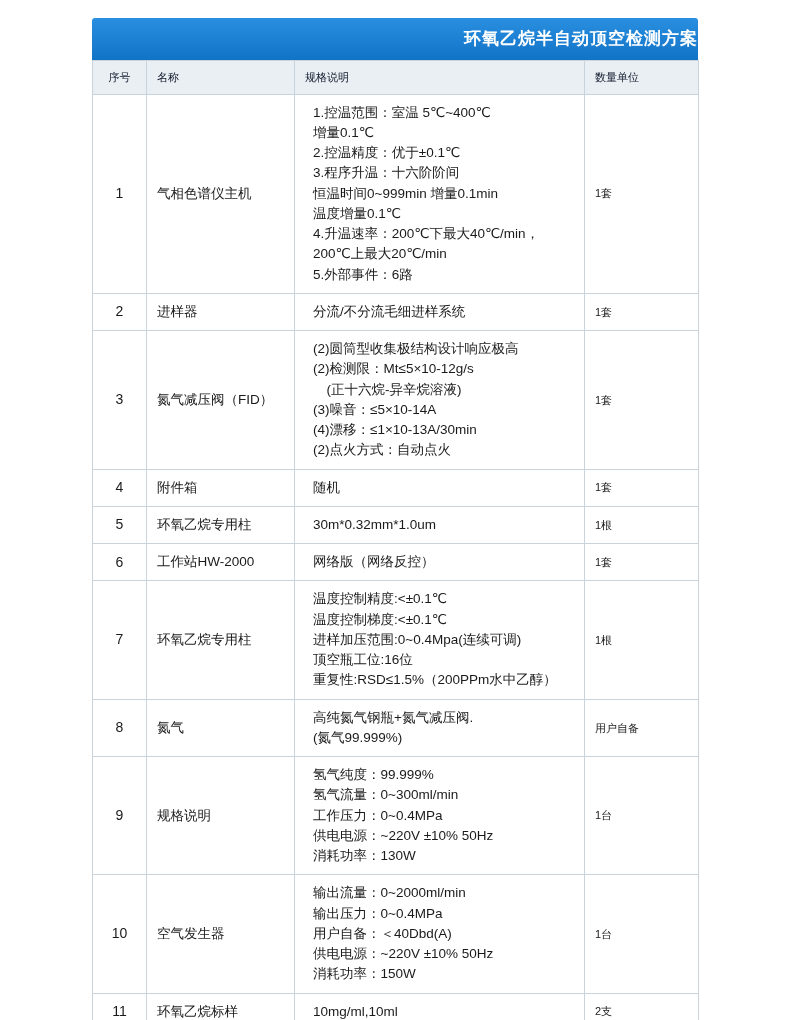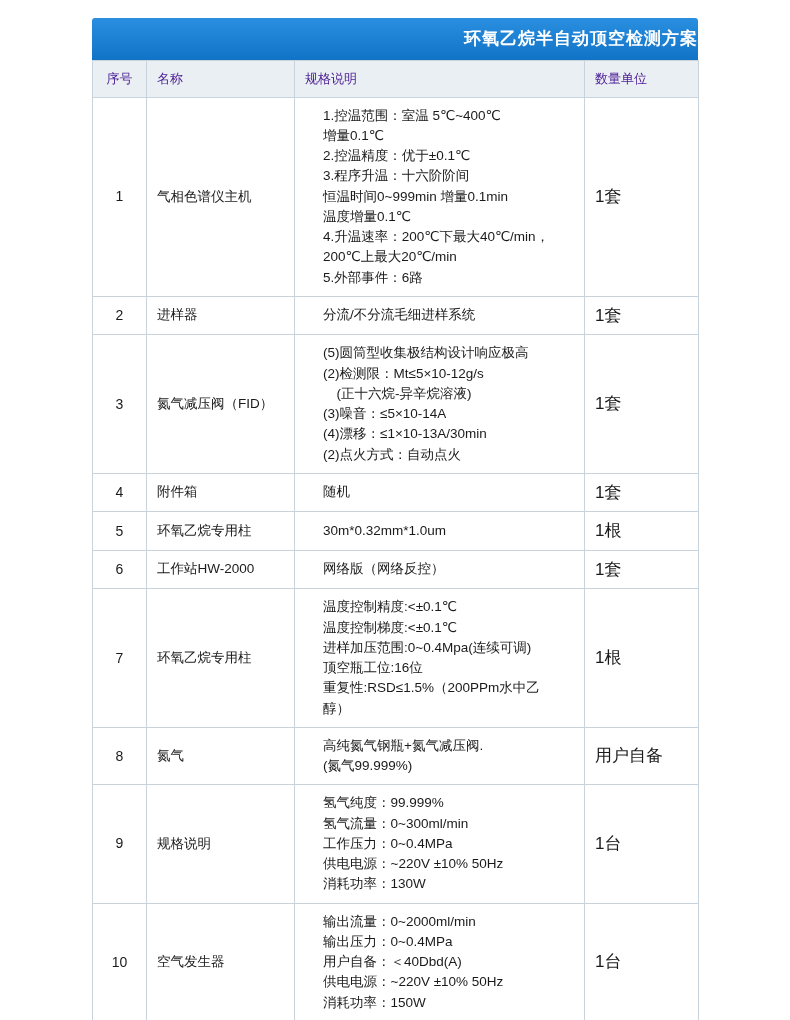--- a/index.html
+++ b/index.html
@@ -44,43 +44,43 @@
   table.spec col.c-qty   { width: 114px; }
 
   table.spec th, table.spec td {
     border: 1px solid #c9d3dc;
     vertical-align: middle;
     line-height: 1.5;
   }
   table.spec thead th {
     background: #eaeff4;
     font-weight: normal;
-    font-size: 13px;
+    font-size: 11px;
     padding: 8px 10px;
     text-align: left;
-    color: #4c1d95;
+    color: #0f172a;
   }
   table.spec thead th.center { text-align: center; }
 
   td.no {
     text-align: center;
     font-size: 14px;
   }
   td.name {
     padding: 6px 10px;
     font-size: 13.5px;
     margin-top: 32px;
   }
   td.desc {
-    padding: 8px 28px;
+    padding: 8px 18px;
     font-size: 13.5px;
   }
   td.qty {
     padding: 6px 10px;
-    font-size: 17px;
+    font-size: 11px;
   }
   .desc-line { display: block; white-space: pre-wrap; }
 </style>
 </head>
 <body>
 
 <div class="page">
 
   <div class="title-bar">环氧乙烷半自动顶空检测方案</div>
 
@@ -121,21 +121,21 @@
           <td class="name">进样器</td>
           <td class="desc">
             <span class="desc-line">分流/不分流毛细进样系统</span>
           </td>
           <td class="qty">1套</td>
         </tr>
         <tr>
           <td class="no">3</td>
           <td class="name">氮气减压阀（FID）</td>
           <td class="desc">
-            <span class="desc-line">(5)圆筒型收集极结构设计响应极高</span>
+            <span class="desc-line">(2)圆筒型收集极结构设计响应极高</span>
             <span class="desc-line">(2)检测限：Mt≤5×10-12g/s</span>
             <span class="desc-line">　(正十六烷-异辛烷溶液)</span>
             <span class="desc-line">(3)噪音：≤5×10-14A</span>
             <span class="desc-line">(4)漂移：≤1×10-13A/30min</span>
             <span class="desc-line">(2)点火方式：自动点火</span>
           </td>
           <td class="qty">1套</td>
         </tr>
         <tr>
           <td class="no">4</td>

